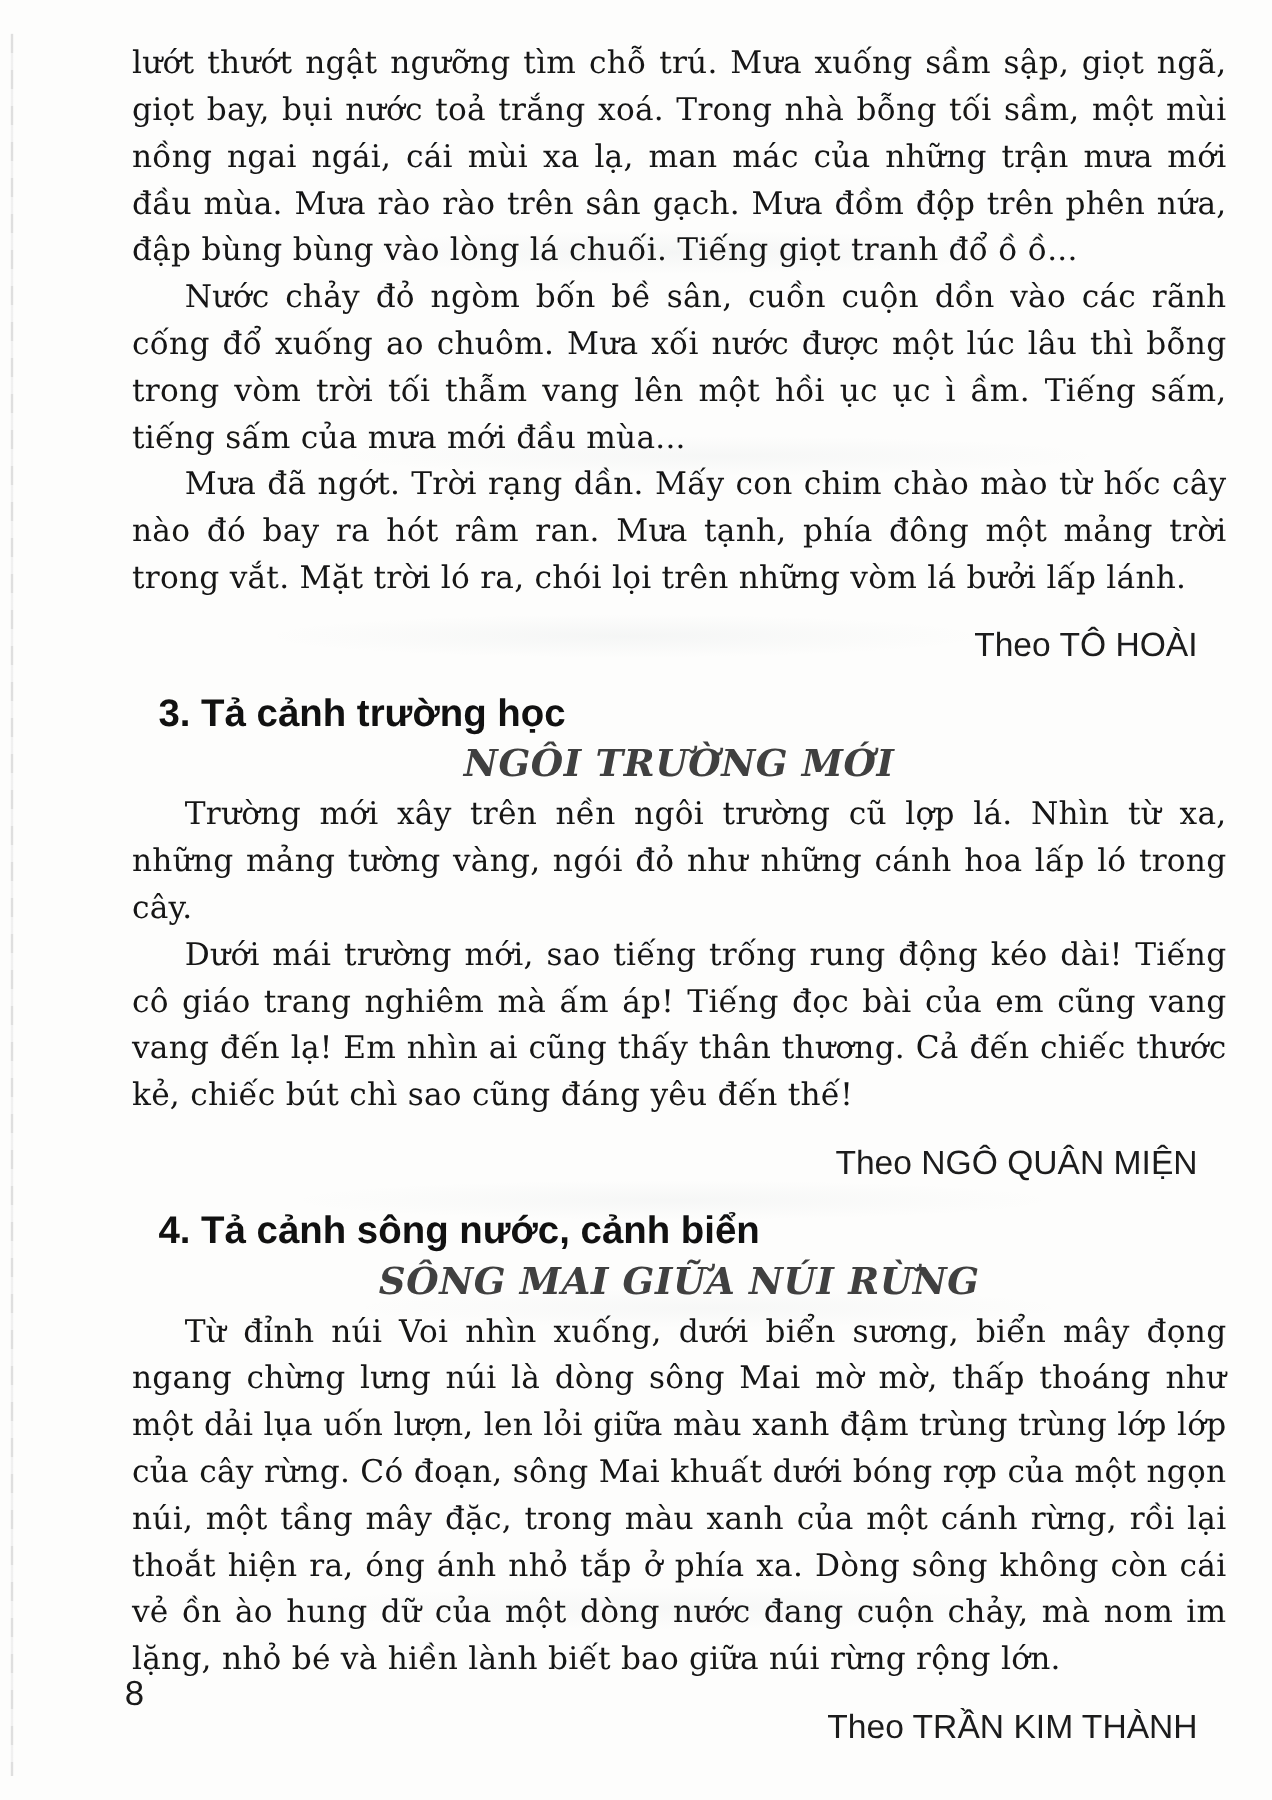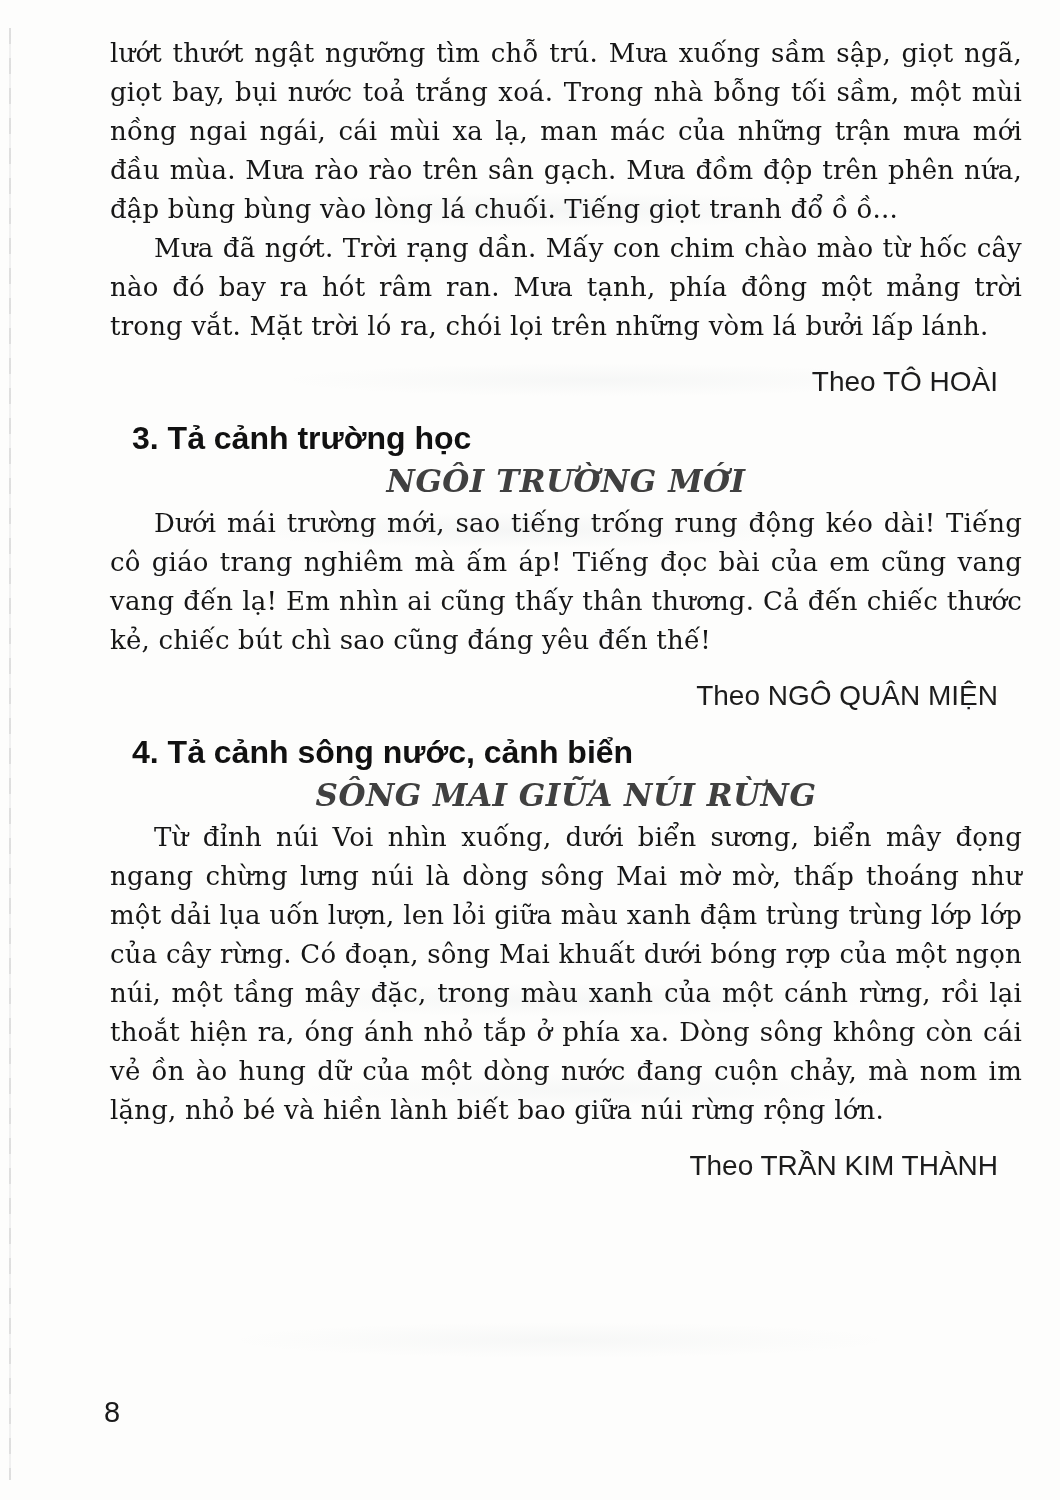--- a/index.html
+++ b/index.html
@@ -97,27 +97,29 @@
 </head>
 <body>
 
 <div class="page">
   <div class="edge-line"></div>
 
   <main class="content">
 
     <section>
       <p class="body">lướt thướt ngật ngưỡng tìm chỗ trú. Mưa xuống sầm sập, giọt ngã, giọt bay, bụi nước toả trắng xoá. Trong nhà bỗng tối sầm, một mùi nồng ngai ngái, cái mùi xa lạ, man mác của những trận mưa mới đầu mùa. Mưa rào rào trên sân gạch. Mưa đồm độp trên phên nứa, đập bùng bùng vào lòng lá chuối. Tiếng giọt tranh đổ ồ ồ...</p>
+      <p class="body indent">Nước chảy đỏ ngòm bốn bề sân, cuồn cuộn dồn vào các rãnh cống đổ xuống ao chuôm. Mưa xối nước được một lúc lâu thì bỗng trong vòm trời tối thẫm vang lên một hồi ục ục ì ầm. Tiếng sấm, tiếng sấm của mưa mới đầu mùa...</p>
       <p class="body indent">Mưa đã ngớt. Trời rạng dần. Mấy con chim chào mào từ hốc cây nào đó bay ra hót râm ran. Mưa tạnh, phía đông một mảng trời trong vắt. Mặt trời ló ra, chói lọi trên những vòm lá bưởi lấp lánh.</p>
       <p class="attribution">Theo TÔ HOÀI</p>
     </section>
 
     <section>
       <h2 class="heading">3. Tả cảnh trường học</h2>
       <h3 class="title">NGÔI TRƯỜNG MỚI</h3>
+      <p class="body indent">Trường mới xây trên nền ngôi trường cũ lợp lá. Nhìn từ xa, những mảng tường vàng, ngói đỏ như những cánh hoa lấp ló trong cây.</p>
       <p class="body indent">Dưới mái trường mới, sao tiếng trống rung động kéo dài! Tiếng cô giáo trang nghiêm mà ấm áp! Tiếng đọc bài của em cũng vang vang đến lạ! Em nhìn ai cũng thấy thân thương. Cả đến chiếc thước kẻ, chiếc bút chì sao cũng đáng yêu đến thế!</p>
       <p class="attribution">Theo NGÔ QUÂN MIỆN</p>
     </section>
 
     <section>
       <h2 class="heading">4. Tả cảnh sông nước, cảnh biển</h2>
       <h3 class="title">SÔNG MAI GIỮA NÚI RỪNG</h3>
       <p class="body indent">Từ đỉnh núi Voi nhìn xuống, dưới biển sương, biển mây đọng ngang chừng lưng núi là dòng sông Mai mờ mờ, thấp thoáng như một dải lụa uốn lượn, len lỏi giữa màu xanh đậm trùng trùng lớp lớp của cây rừng. Có đoạn, sông Mai khuất dưới bóng rợp của một ngọn núi, một tầng mây đặc, trong màu xanh của một cánh rừng, rồi lại thoắt hiện ra, óng ánh nhỏ tắp ở phía xa. Dòng sông không còn cái vẻ ồn ào hung dữ của một dòng nước đang cuộn chảy, mà nom im lặng, nhỏ bé và hiền lành biết bao giữa núi rừng rộng lớn.</p>
       <p class="attribution">Theo TRẦN KIM THÀNH</p>
     </section>

